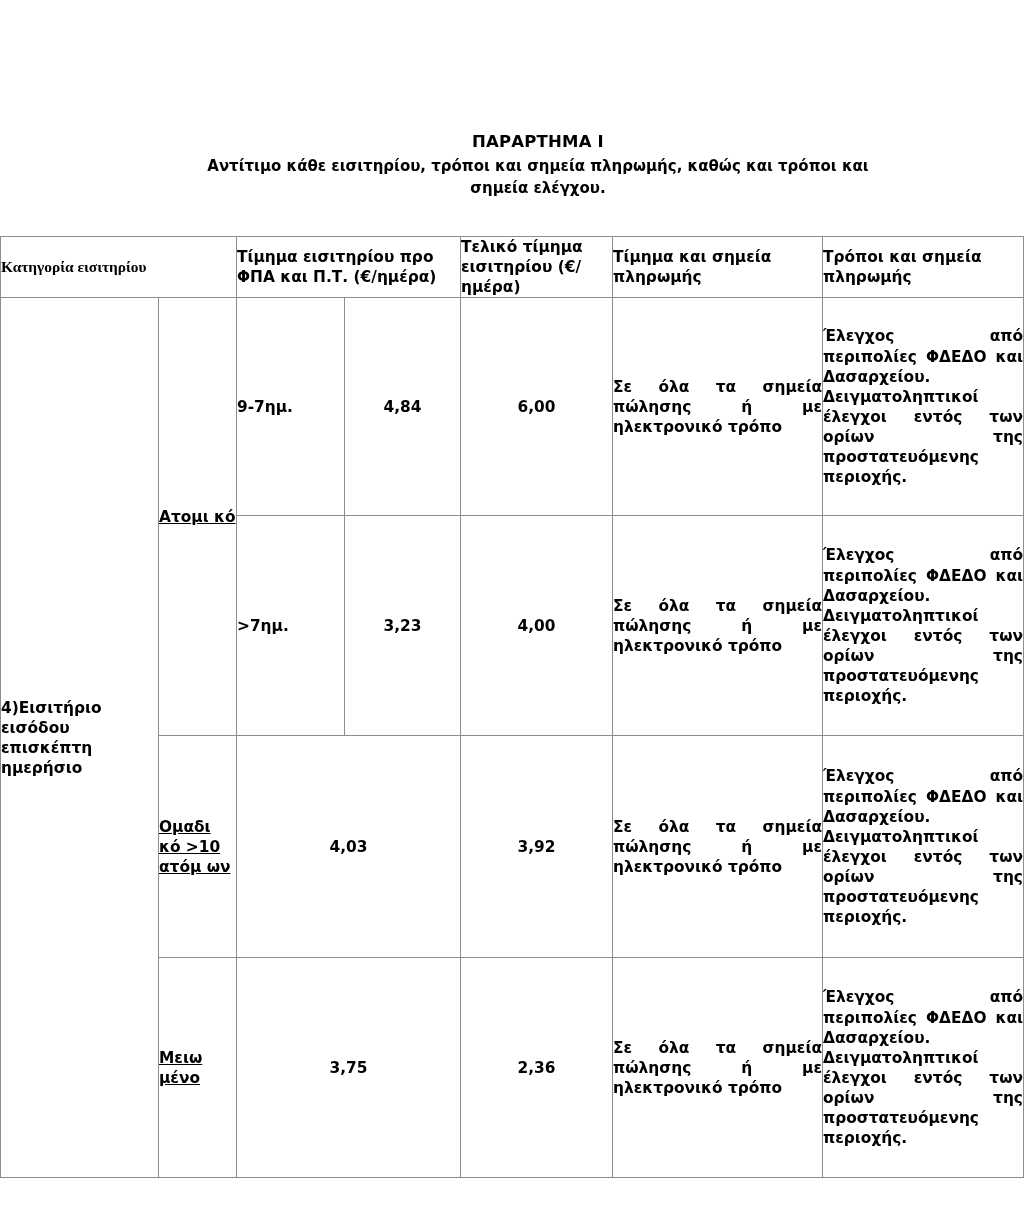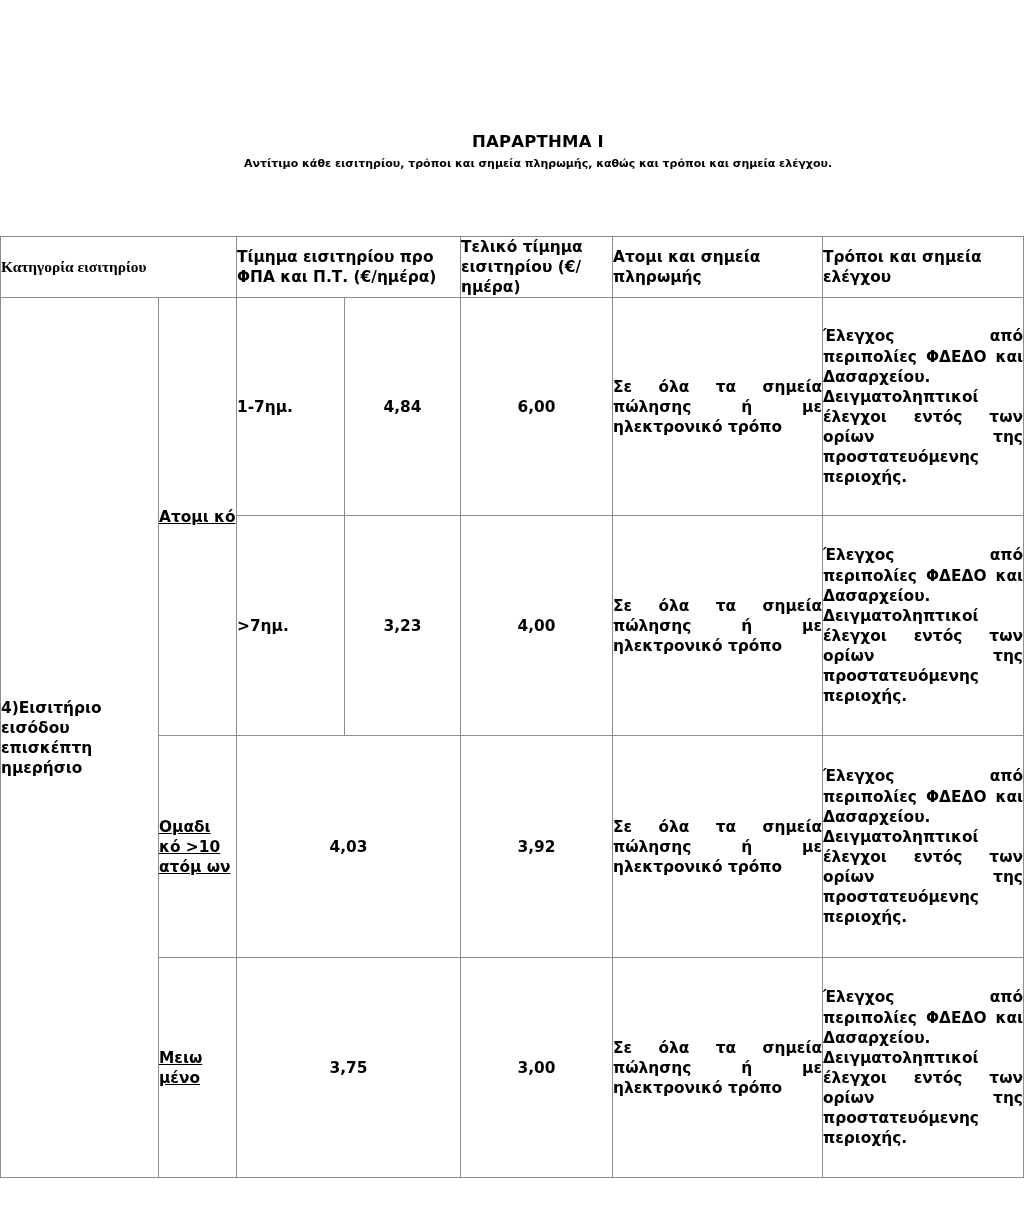--- a/index.html
+++ b/index.html
@@ -26,21 +26,21 @@
     padding-left: 26px;
   }
   .doc-title {
     font-size: 16.5px;
     font-weight: bold;
     letter-spacing: 0.2px;
     line-height: 1.35;
     margin: 0 0 3px 0;
   }
   .doc-subtitle {
-    font-size: 11px;
+    font-size: 15px;
     font-weight: bold;
     line-height: 1.45;
     margin: 0 auto;
     width: 720px;
   }
 
   
   .table-wrap {
     position: absolute;
     left: 0;
@@ -139,31 +139,31 @@
     <col class="c-final">
     <col class="c-pay">
     <col class="c-control">
   </colgroup>
 
   <thead>
     <tr>
       <th colspan="2" class="hdr-cat vmid">Κατηγορία εισιτηρίου</th>
       <th colspan="2" class="cell-pad vmid justify-all">Τίμημα εισιτηρίου προ ΦΠΑ και Π.Τ. (€/ημέρα)</th>
       <th class="cell-pad vmid justify-all">Τελικό τίμημα εισιτηρίου (€/ημέρα)</th>
-      <th class="cell-pad vmid justify-all">Ατομι και σημεία πληρωμής</th>
-      <th class="cell-pad vmid justify">Τρόποι και σημεία ελέγχου</th>
+      <th class="cell-pad vmid justify-all">Τίμημα και σημεία πληρωμής</th>
+      <th class="cell-pad vmid justify">Τρόποι και σημεία πληρωμής</th>
     </tr>
   </thead>
 
   <tbody>
 
     <tr style="height:218px;">
       <td rowspan="4" class="cell-pad vmid label-cat">4)Εισιτήριο εισόδου επισκέπτη ημερήσιο</td>
       <td rowspan="2" class="label-sub vmid">Ατομι κό</td>
-      <td class="dur vmid">1-7ημ.</td>
+      <td class="dur vmid">9-7ημ.</td>
       <td class="price vmid">4,84</td>
       <td class="price vmid">6,00</td>
       <td class="cell-pad vmid pay-text justify-all">Σε όλα τα σημεία πώλησης ή με ηλεκτρονικό τρόπο</td>
       <td class="cell-pad vmid ctrl-text justify">Έλεγχος από περιπολίες ΦΔΕΔΟ και Δασαρχείου. Δειγματοληπτικοί έλεγχοι εντός των ορίων της προστατευόμενης περιοχής.</td>
     </tr>
 
     <tr style="height:220px;">
       <td class="dur vmid">&gt;7ημ.</td>
       <td class="price vmid">3,23</td>
       <td class="price vmid">4,00</td>
@@ -175,20 +175,20 @@
       <td class="label-sub vmid">Ομαδι κό &gt;10 ατόμ ων</td>
       <td colspan="2" class="price vmid">4,03</td>
       <td class="price vmid">3,92</td>
       <td class="cell-pad vmid pay-text justify-all">Σε όλα τα σημεία πώλησης ή με ηλεκτρονικό τρόπο</td>
       <td class="cell-pad vmid ctrl-text justify">Έλεγχος από περιπολίες ΦΔΕΔΟ και Δασαρχείου. Δειγματοληπτικοί έλεγχοι εντός των ορίων της προστατευόμενης περιοχής.</td>
     </tr>
 
     <tr style="height:220px;">
       <td class="label-sub vmid">Μειω μένο</td>
       <td colspan="2" class="price vmid">3,75</td>
-      <td class="price vmid">3,00</td>
+      <td class="price vmid">2,36</td>
       <td class="cell-pad vmid pay-text justify-all">Σε όλα τα σημεία πώλησης ή με ηλεκτρονικό τρόπο</td>
       <td class="cell-pad vmid ctrl-text justify">Έλεγχος από περιπολίες ΦΔΕΔΟ και Δασαρχείου. Δειγματοληπτικοί έλεγχοι εντός των ορίων της προστατευόμενης περιοχής.</td>
     </tr>
 
   </tbody>
 </table>
 </div>
 
 </body></html>

